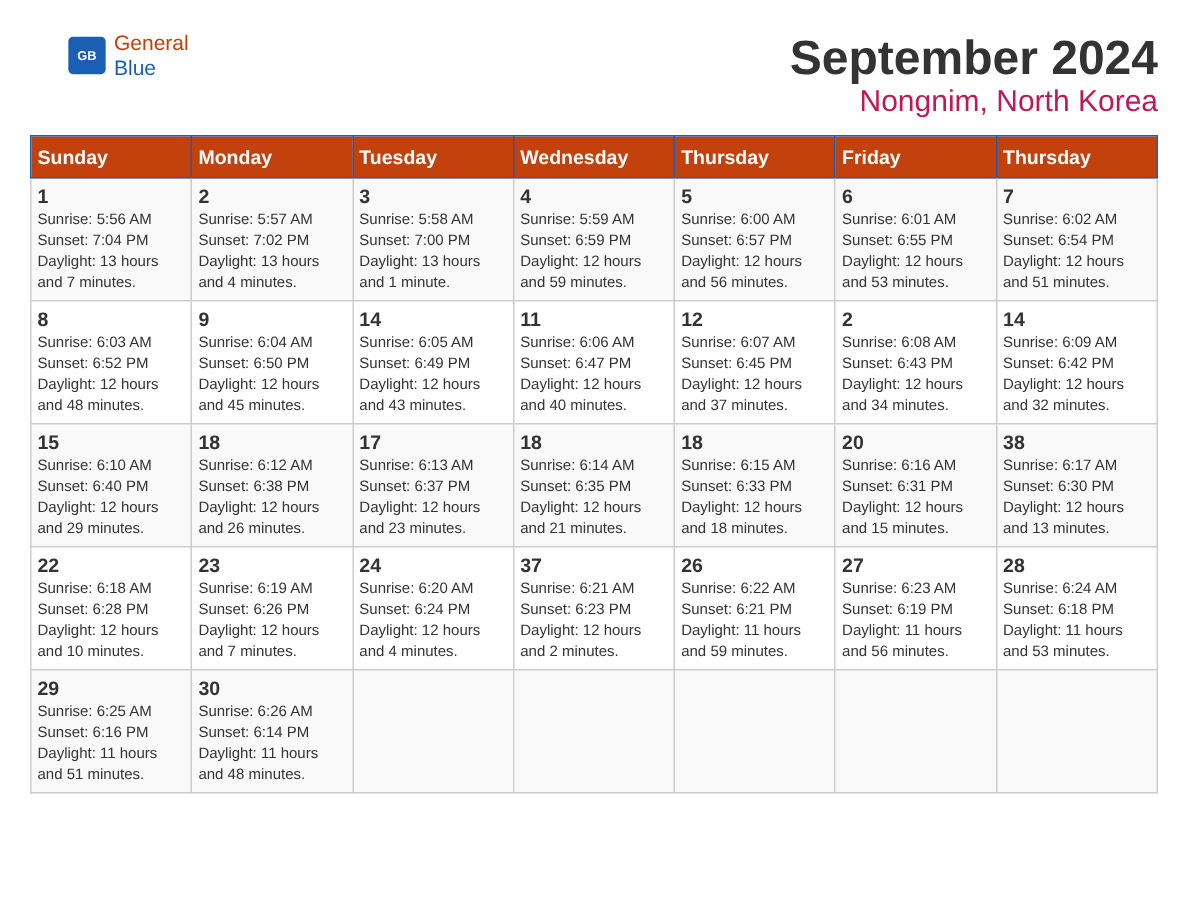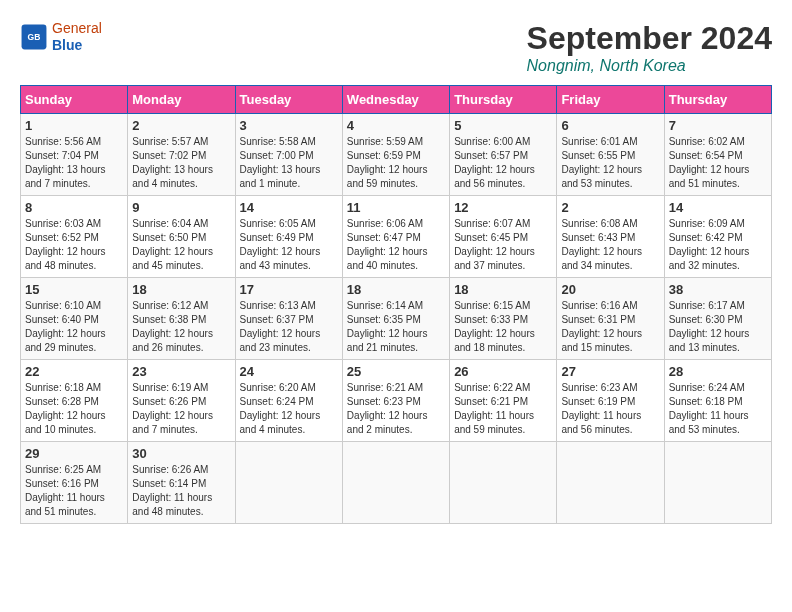--- a/index.html
+++ b/index.html
@@ -8,50 +8,50 @@
       background: #fff;
       width: 792px;
       min-height: 612px;
       padding: 20px;
     }
     .header-section {
       display: flex;
       justify-content: space-between;
       align-items: flex-start;
       margin-bottom: 10px;
+      margin-left: 24px;
     }
     .logo {
       display: flex;
       align-items: center;
       gap: 4px;
     }
     .logo-icon {
       width: 28px;
       height: 28px;
     }
     .title-section {
-      text-align: left;
+      text-align: right;
     }
     .month-title {
       font-size: 32px;
       font-weight: bold;
       color: #333;
     }
     .location-title {
-      font-size: 16px;
-      color: #0f766e;
-      font-style: italic;
+      font-size: 20px;
+      color: #be185d;
     }
     table {
       width: 100%;
       border-collapse: collapse;
       table-layout: fixed;
     }
     thead th {
-      background-color: #ec4899;
+      background-color: #c2410c;
       color: #fff;
       font-size: 13px;
       font-weight: bold;
       padding: 6px 4px;
       text-align: left;
       border: 1px solid #1a5fb4;
     }
     tbody td {
       vertical-align: top;
       font-size: 10px;
@@ -83,21 +83,21 @@
 <body>
 
 <div class="header-section">
   <div class="logo">
     <svg class="logo-icon" viewBox="0 0 36 36">
       <rect x="2" y="2" width="32" height="32" rx="4" fill="#1a5fb4"></rect>
       <text x="18" y="22" text-anchor="middle" fill="white" font-size="11" font-family="Arial" font-weight="bold">GB</text>
     </svg>
     <div>
       <div style="font-size:14px;font-weight:normal;color:#c2410c;line-height:1.2">General</div>
-      <div style="font-size:14px;font-weight:bold;color:#1a5fb4;line-height:1.2">Blue</div>
+      <div style="font-size:14px;font-weight:normal;color:#1a5fb4;line-height:1.2">Blue</div>
     </div>
   </div>
   <div class="title-section">
     <div class="month-title">September 2024</div>
     <div class="location-title">Nongnim, North Korea</div>
   </div>
 </div>
 
 <table>
   <thead>
@@ -209,21 +209,21 @@
         </td>
         <td>
           <span class="day-num">23</span>
 <div class="day-info">Sunrise: 6:19 AM<br>Sunset: 6:26 PM<br>Daylight: 12 hours and 7 minutes.</div>
         </td>
         <td>
           <span class="day-num">24</span>
 <div class="day-info">Sunrise: 6:20 AM<br>Sunset: 6:24 PM<br>Daylight: 12 hours and 4 minutes.</div>
         </td>
         <td>
-          <span class="day-num">25</span>
+          <span class="day-num">37</span>
 <div class="day-info">Sunrise: 6:21 AM<br>Sunset: 6:23 PM<br>Daylight: 12 hours and 2 minutes.</div>
         </td>
         <td>
           <span class="day-num">26</span>
 <div class="day-info">Sunrise: 6:22 AM<br>Sunset: 6:21 PM<br>Daylight: 11 hours and 59 minutes.</div>
         </td>
         <td>
           <span class="day-num">27</span>
 <div class="day-info">Sunrise: 6:23 AM<br>Sunset: 6:19 PM<br>Daylight: 11 hours and 56 minutes.</div>
         </td>

